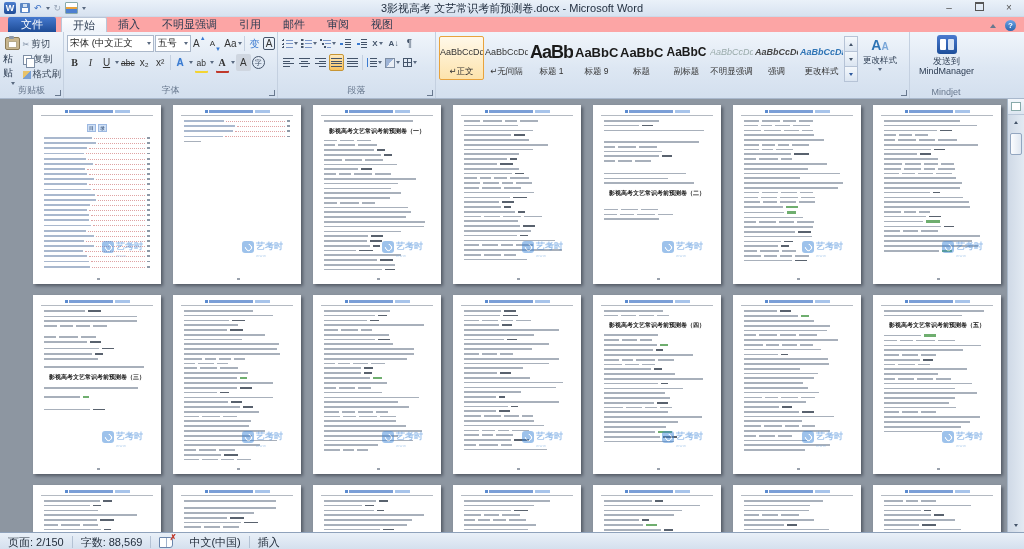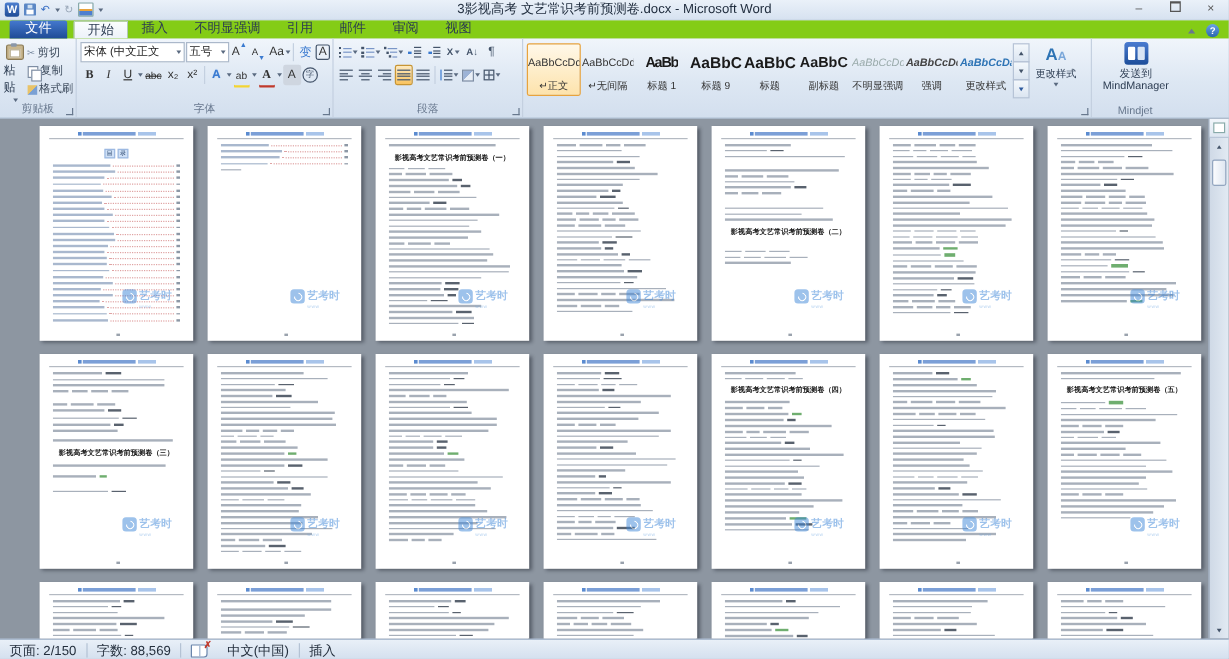--- a/index.html
+++ b/index.html
@@ -13,21 +13,21 @@
   .floppy::after{content:'';position:absolute;left:2px;bottom:1px;width:6px;height:4px;background:#fff}
   .floppy::before{content:'';position:absolute;left:3px;top:1px;width:4px;height:3px;background:#cfe0f2}
   .qprint{width:11px;height:10px;background:linear-gradient(#fff 0 45%,#e8a33d 45% 65%,#4d7fd0 65%);border:1px solid #8aa;border-radius:1px}
   .gray{color:#9aa7b8 !important}
   .car{width:0;height:0;border-left:2.5px solid transparent;border-right:2.5px solid transparent;border-top:3px solid #5a6a80;display:inline-block}
   .win-title{position:absolute;left:0;right:0;text-align:center;font-size:11px;color:#1e2b3c;line-height:16px}
   .winbtns{margin-left:auto;display:flex;z-index:2}
   .wb{width:30px;text-align:center;color:#555;font-size:10px;line-height:14px}
   .wb i{display:inline-block;width:7px;height:6px;border:1px solid #555;border-top-width:2px;font-style:normal}
   
-  #tabrow{height:15px;display:flex;align-items:center;padding-left:8px;position:relative;background:#84cc16}
+  #tabrow{height:15px;display:flex;align-items:center;padding-left:8px;position:relative;background:#fca5a5}
   .tab{font-size:11px;line-height:15px;padding:0 11px;color:#2c3c52;white-space:nowrap}
   .tab-file{background:linear-gradient(#4579cf,#1e4c96);color:#fff;border-radius:2px 2px 0 0;margin-right:5px;padding:0 13px}
   .tab.active{background:linear-gradient(#fbfdfe,#edf2f9);border:1px solid #b9c6d8;border-bottom:0;border-radius:2px 2px 0 0;line-height:14px}
   .ribbon-mini{position:absolute;right:8px;top:3px;display:flex;gap:9px;align-items:center}
   .caret-up{width:0;height:0;border-left:3px solid transparent;border-right:3px solid transparent;border-bottom:4px solid #68788e}
   .helpbtn{width:11px;height:11px;border-radius:50%;background:linear-gradient(#6aa3e8,#2a66ad);color:#fff;font-size:8px;font-weight:bold;text-align:center;line-height:11px}
   
   #ribbon{height:66px;background:linear-gradient(#f0f5fb,#dde7f3 55%,#d3dfee);border-bottom:1px solid #a9b8cc;display:flex;font-size:11px}
   .rgroup{position:relative;height:100%;box-sizing:border-box;padding:2px 2px 13px 3px;border-right:1px solid #c4d0e0;flex:0 0 auto}
   .glabel{position:absolute;bottom:1px;left:0;right:0;text-align:center;font-size:9px;color:#68788e;white-space:nowrap}
@@ -81,21 +81,21 @@
   .pglyph{font-size:10px;color:#44546a;line-height:10px}
   .sortg{font-size:8px;color:#44546a;font-weight:bold}
   
   .g-styles{width:474px;display:flex;align-items:flex-start}
   .sgallery{display:flex;padding-top:2px}
   .style-item{width:45px;height:44px;display:flex;flex-direction:column;align-items:center;justify-content:flex-end;padding:1px;box-sizing:border-box;border:1px solid transparent;border-radius:2px}
   .style-item .sprev{flex:1;display:flex;align-items:center;white-space:nowrap;overflow:hidden;max-width:43px}
   .style-item .slabel{font-size:8.5px;color:#333;white-space:nowrap;overflow:hidden;max-width:43px}
   .style-item.selected{border-color:#e8a33d;background:linear-gradient(#fff8e9,#fde3ac)}
   .sp-normal,.sp-nospace{font-size:9px;color:#333}
-  .sp-h1{font-size:12px;font-weight:bold;color:#1a1a1a;letter-spacing:-1px}
+  .sp-h1{font-size:18px;font-weight:bold;color:#1a1a1a;letter-spacing:-1px}
   .sp-h2{font-size:13px;font-weight:bold;color:#1a1a1a}
   .sp-title{font-size:13px;font-weight:bold;color:#1a1a1a}
   .sp-subtitle{font-size:12px;font-weight:bold;color:#1a1a1a}
   .sp-subtle{font-size:9px;font-style:italic;color:#9aa}
   .sp-emph{font-size:9px;font-style:italic;font-weight:bold;color:#444}
   .sp-intense{font-size:9px;font-style:italic;font-weight:bold;color:#2e74b5}
   .sscroll{width:14px;display:flex;flex-direction:column;margin-top:2px}
   .sscroll .sb{height:14px;border:1px solid #b6c3d6;background:linear-gradient(#f4f8fc,#dbe5f1);display:flex;align-items:center;justify-content:center;margin-bottom:-1px}
   .tri-u{width:0;height:0;border-left:2.5px solid transparent;border-right:2.5px solid transparent;border-bottom:3px solid #44546a}
   .tri-d{width:0;height:0;border-left:2.5px solid transparent;border-right:2.5px solid transparent;border-top:3px solid #44546a}

